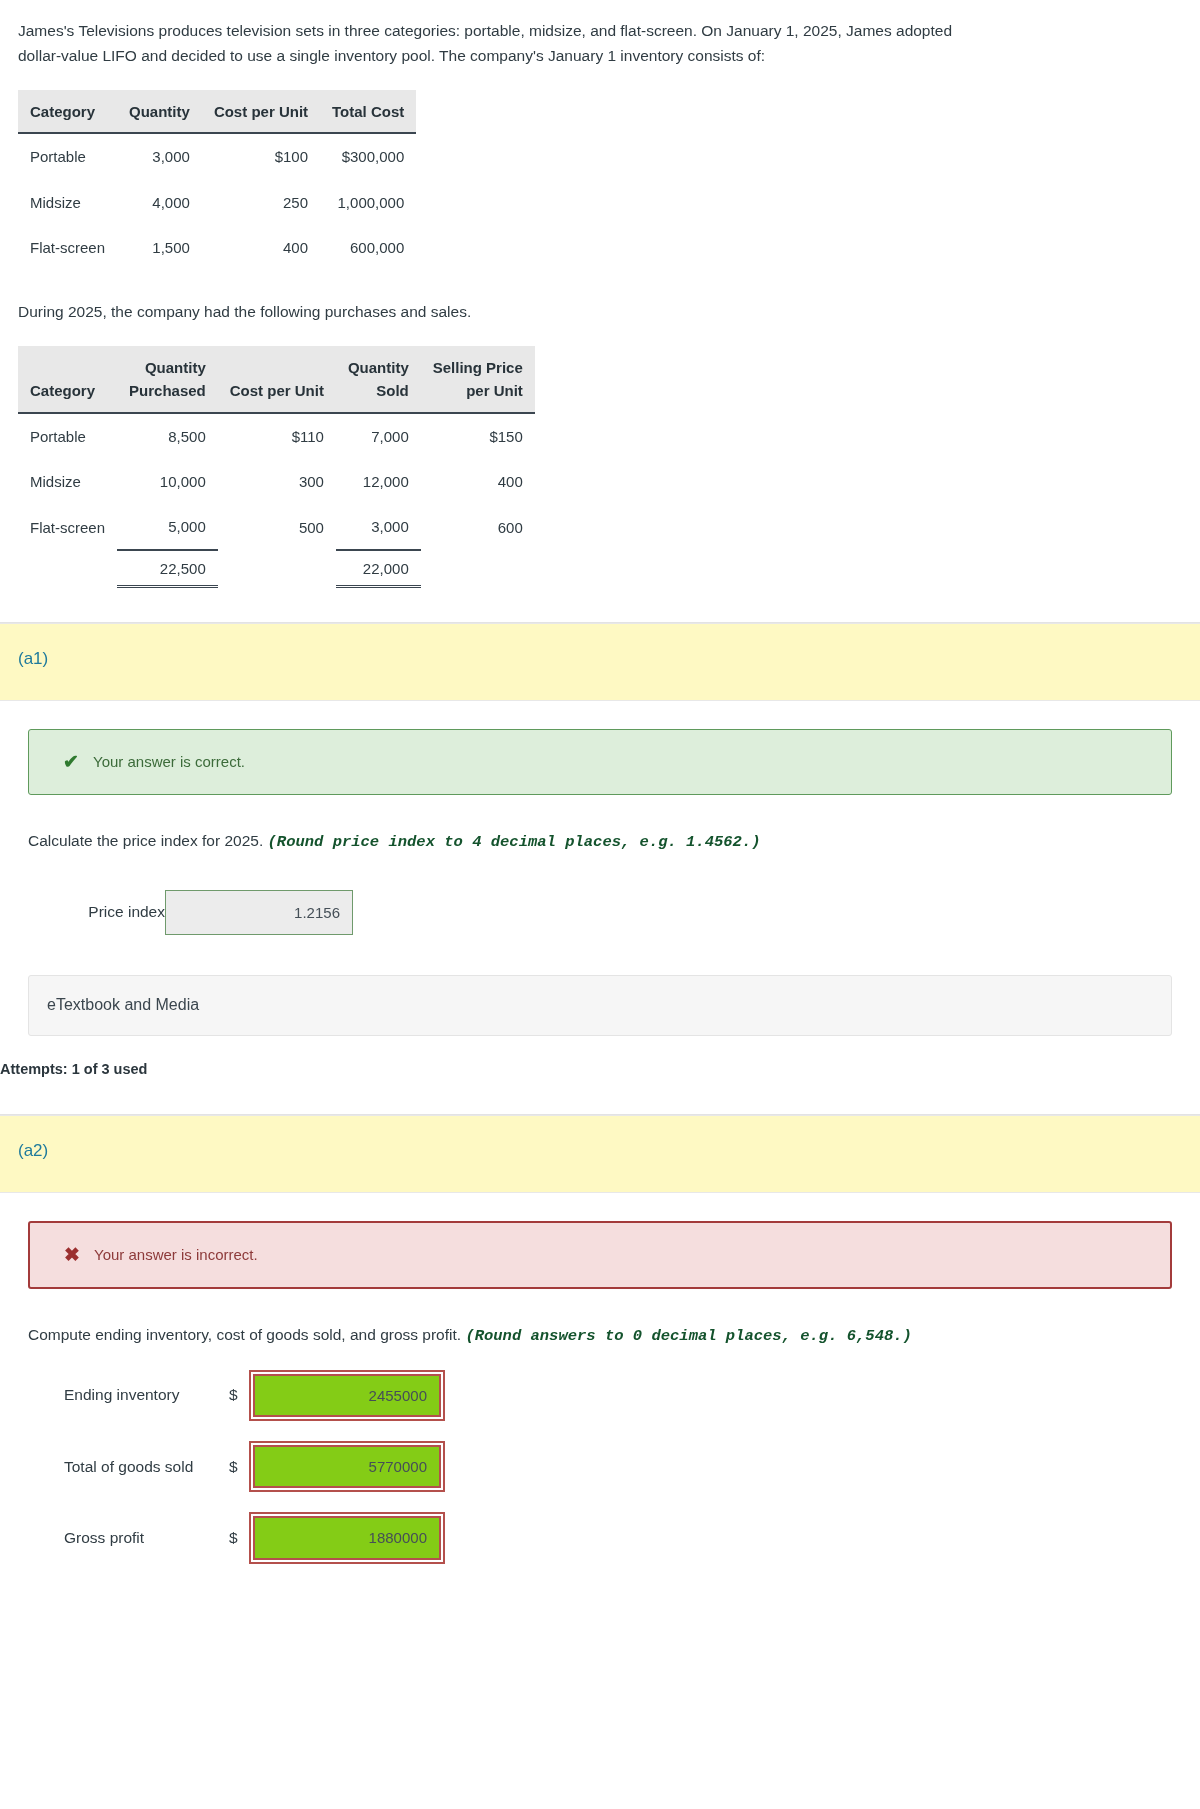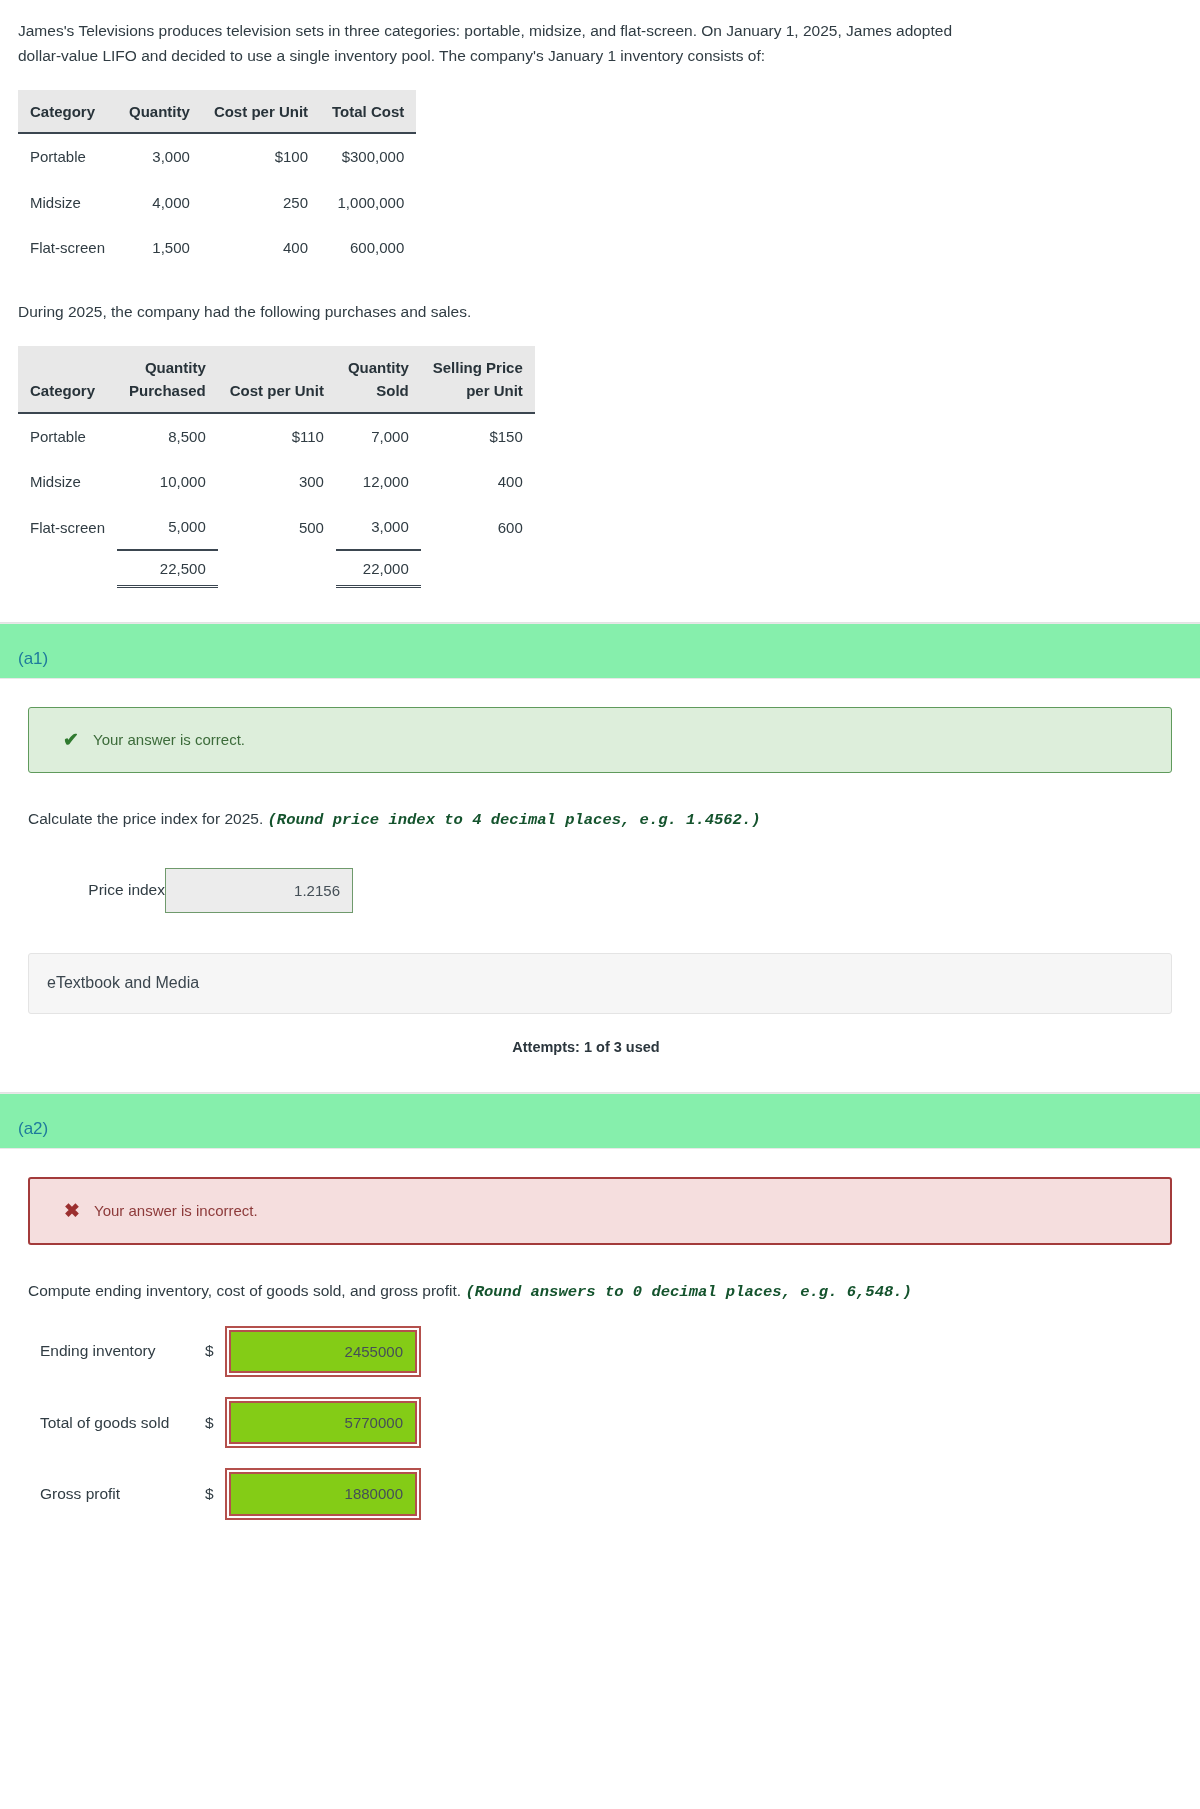--- a/index.html
+++ b/index.html
@@ -67,24 +67,24 @@
   td.rule-top   { border-top: 2.2px solid #3b4650; }
   td.rule-dbl   { border-bottom: 3.6px double #3b4650; }
 
   
   .sep {
     height: 1px;
     background: #e3e3e3;
     margin: 34px 0 0 0;
   }
   .part-band {
-    background: #86efac;
+    background: #fef9c3;
     border-top: 1px solid #e8e8e8;
     border-bottom: 1px solid #e8e8e8;
-    padding: 22px 0 6px 18px;
+    padding: 22px 0 28px 18px;
   }
   .part-label {
     color: #1e7a9c;
     font-size: 17px;
   }
 
   
   .alert {
     margin: 28px 28px 0 28px;
     border-radius: 3px;
@@ -123,21 +123,21 @@
     color: #303c43;
   }
   .prompt .hint {
     color: #14532d;
     font-style: italic;
     font-weight: bold;
     font-family: Liberation Mono, monospace;
   }
 
   
-  .ans-block { margin-top: 26px; padding-left: 40px; }
+  .ans-block { margin-top: 26px; padding-left: 40px; margin-left: 24px; }
   .ans-row {
     display: flex;
     align-items: center;
     margin-bottom: 28px;
   }
   .ans-label {
     width: 165px;
     font-size: 15.5px;
     color: #303c43;
   }
@@ -173,21 +173,21 @@
   .etext {
     margin: 40px 28px 0 28px;
     background: #f6f6f6;
     border: 1px solid #e4e4e4;
     border-radius: 3px;
     padding: 17px 18px;
     font-size: 16px;
     color: #3b464e;
   }
   .attempts {
-    text-align: center;
+    text-align: left;
     padding: 22px 28px 0 0;
     font-size: 14.5px;
     font-weight: bold;
     color: #2b363d;
   }
   .tail { height: 26px; }
 </style>
 </head>
 <body>
 

